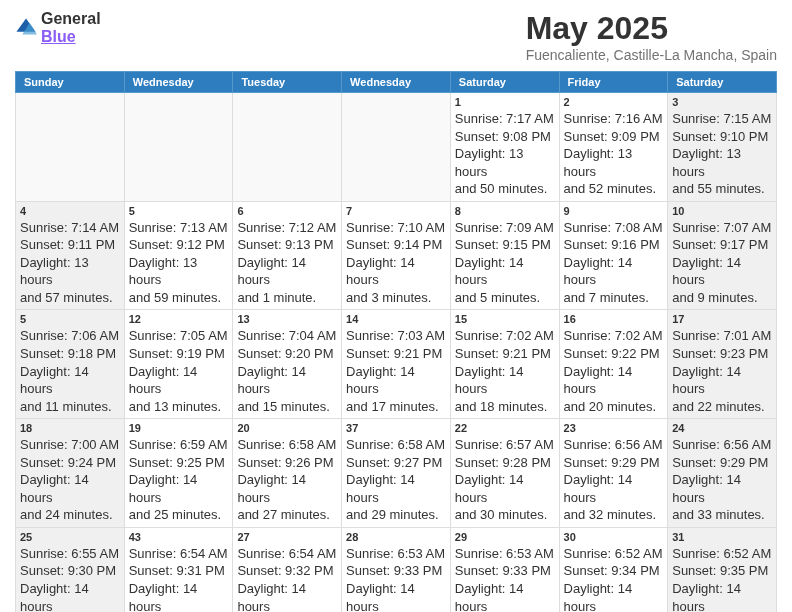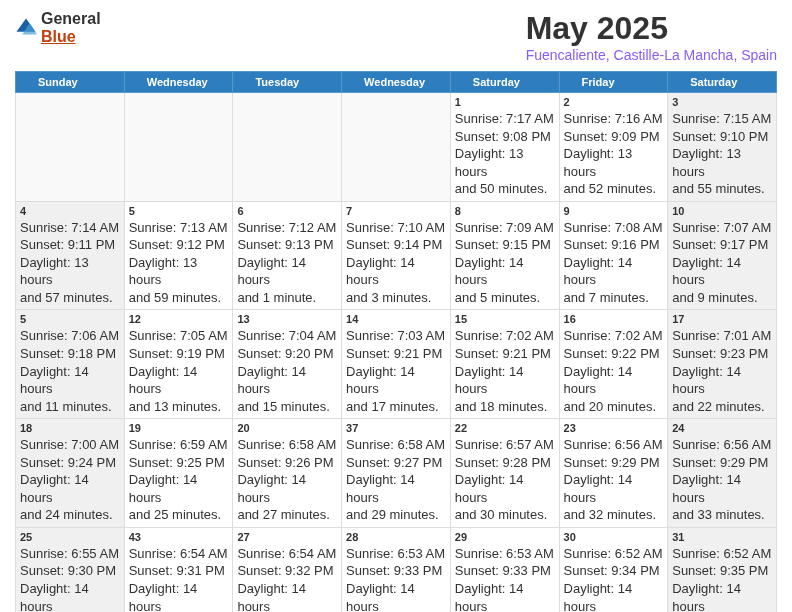--- a/index.html
+++ b/index.html
@@ -33,54 +33,54 @@
       line-height: 1.1;
     }
     .logo-general {
       font-size: 16px;
       font-weight: bold;
       color: #333;
     }
     .logo-blue {
       font-size: 16px;
       font-weight: bold;
-      color: #c2410c;
+      color: #8b5cf6;
       text-decoration: underline;
     }
     .logo-icon {
       width: 22px;
       height: 22px;
       margin-right: 4px;
     }
     .title-section {
       text-align: left;
     }
     .month-title {
       font-size: 32px;
       font-weight: bold;
       color: #333;
     }
     .location {
       font-size: 14px;
-      color: #8b5cf6;
+      color: #737373;
     }
     .calendar {
       flex: 1;
       border: 1px solid #ccc;
       border-collapse: collapse;
       width: 100%;
       table-layout: fixed;
     }
     .calendar th {
       background: #2e7dbf;
       color: #fff;
       font-size: 11px;
       font-weight: bold;
       text-align: left;
-      padding: 4px 22px;
+      padding: 4px 8px;
       border: 1px solid #5599cc;
     }
     .calendar td {
       vertical-align: top;
       padding: 3px 4px;
       font-size: 9px;
       color: #333;
       border: 1px solid #ddd;
       width: 14.28%;
       height: 82px;

